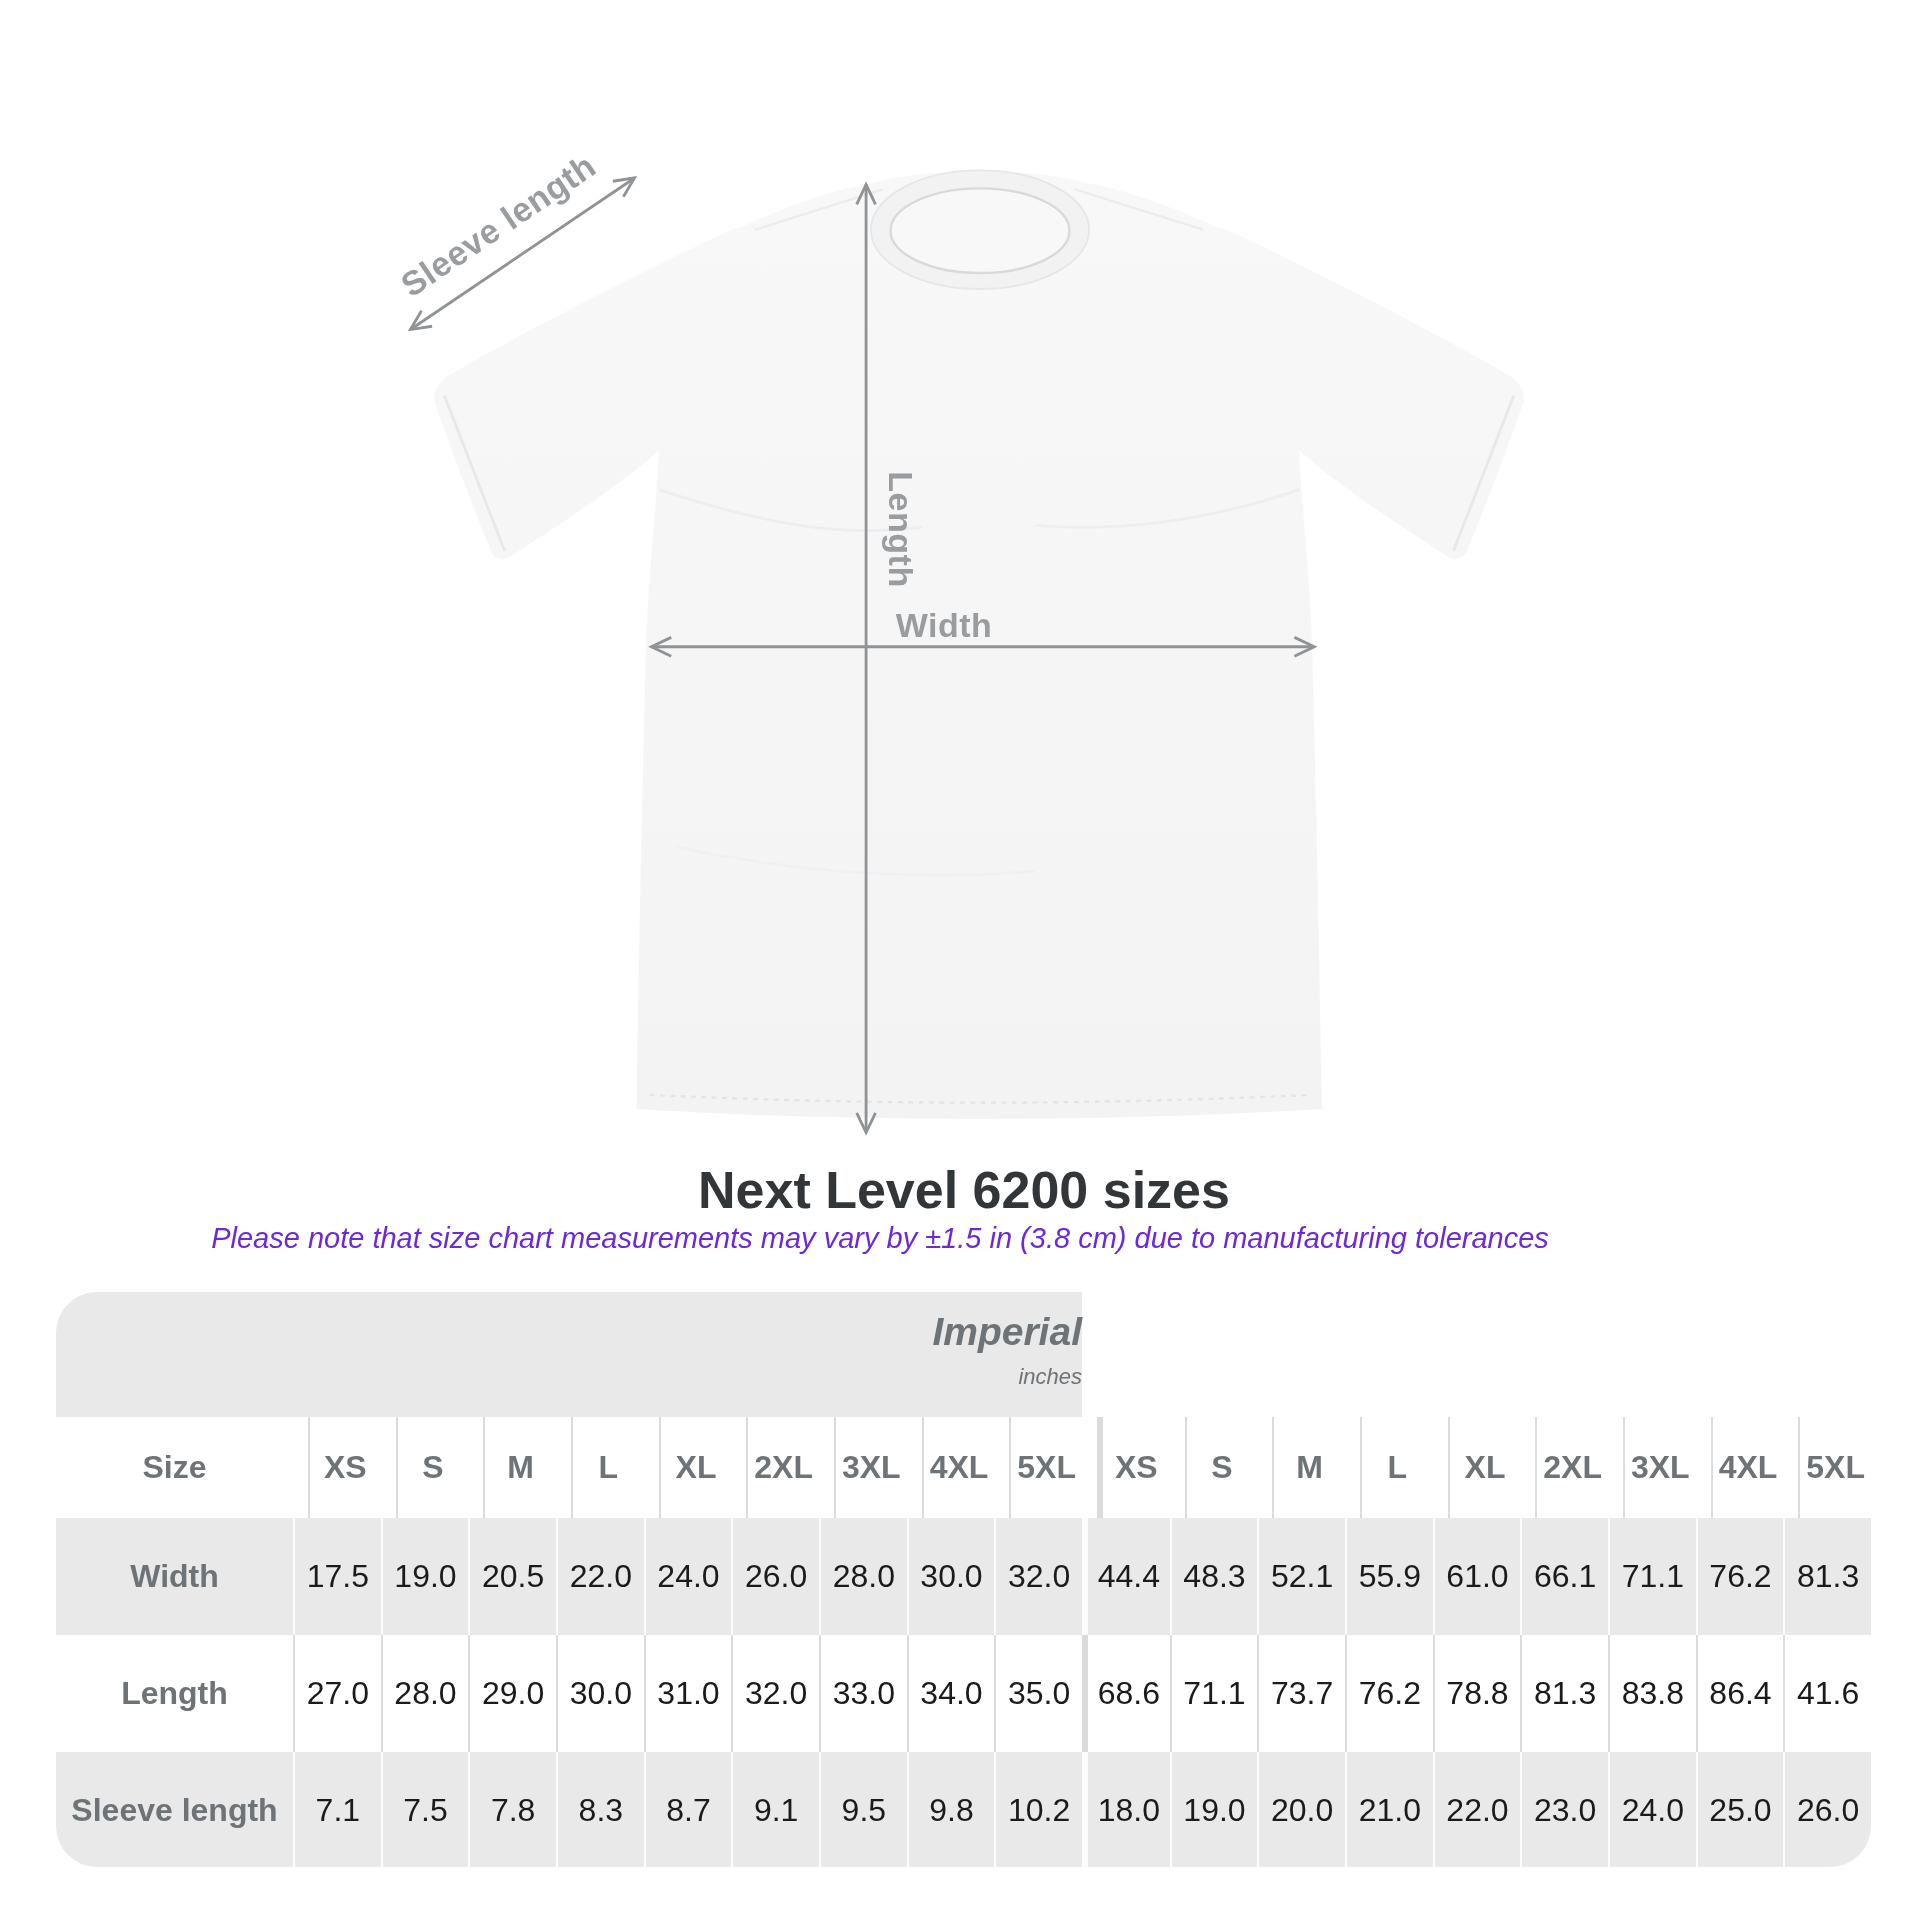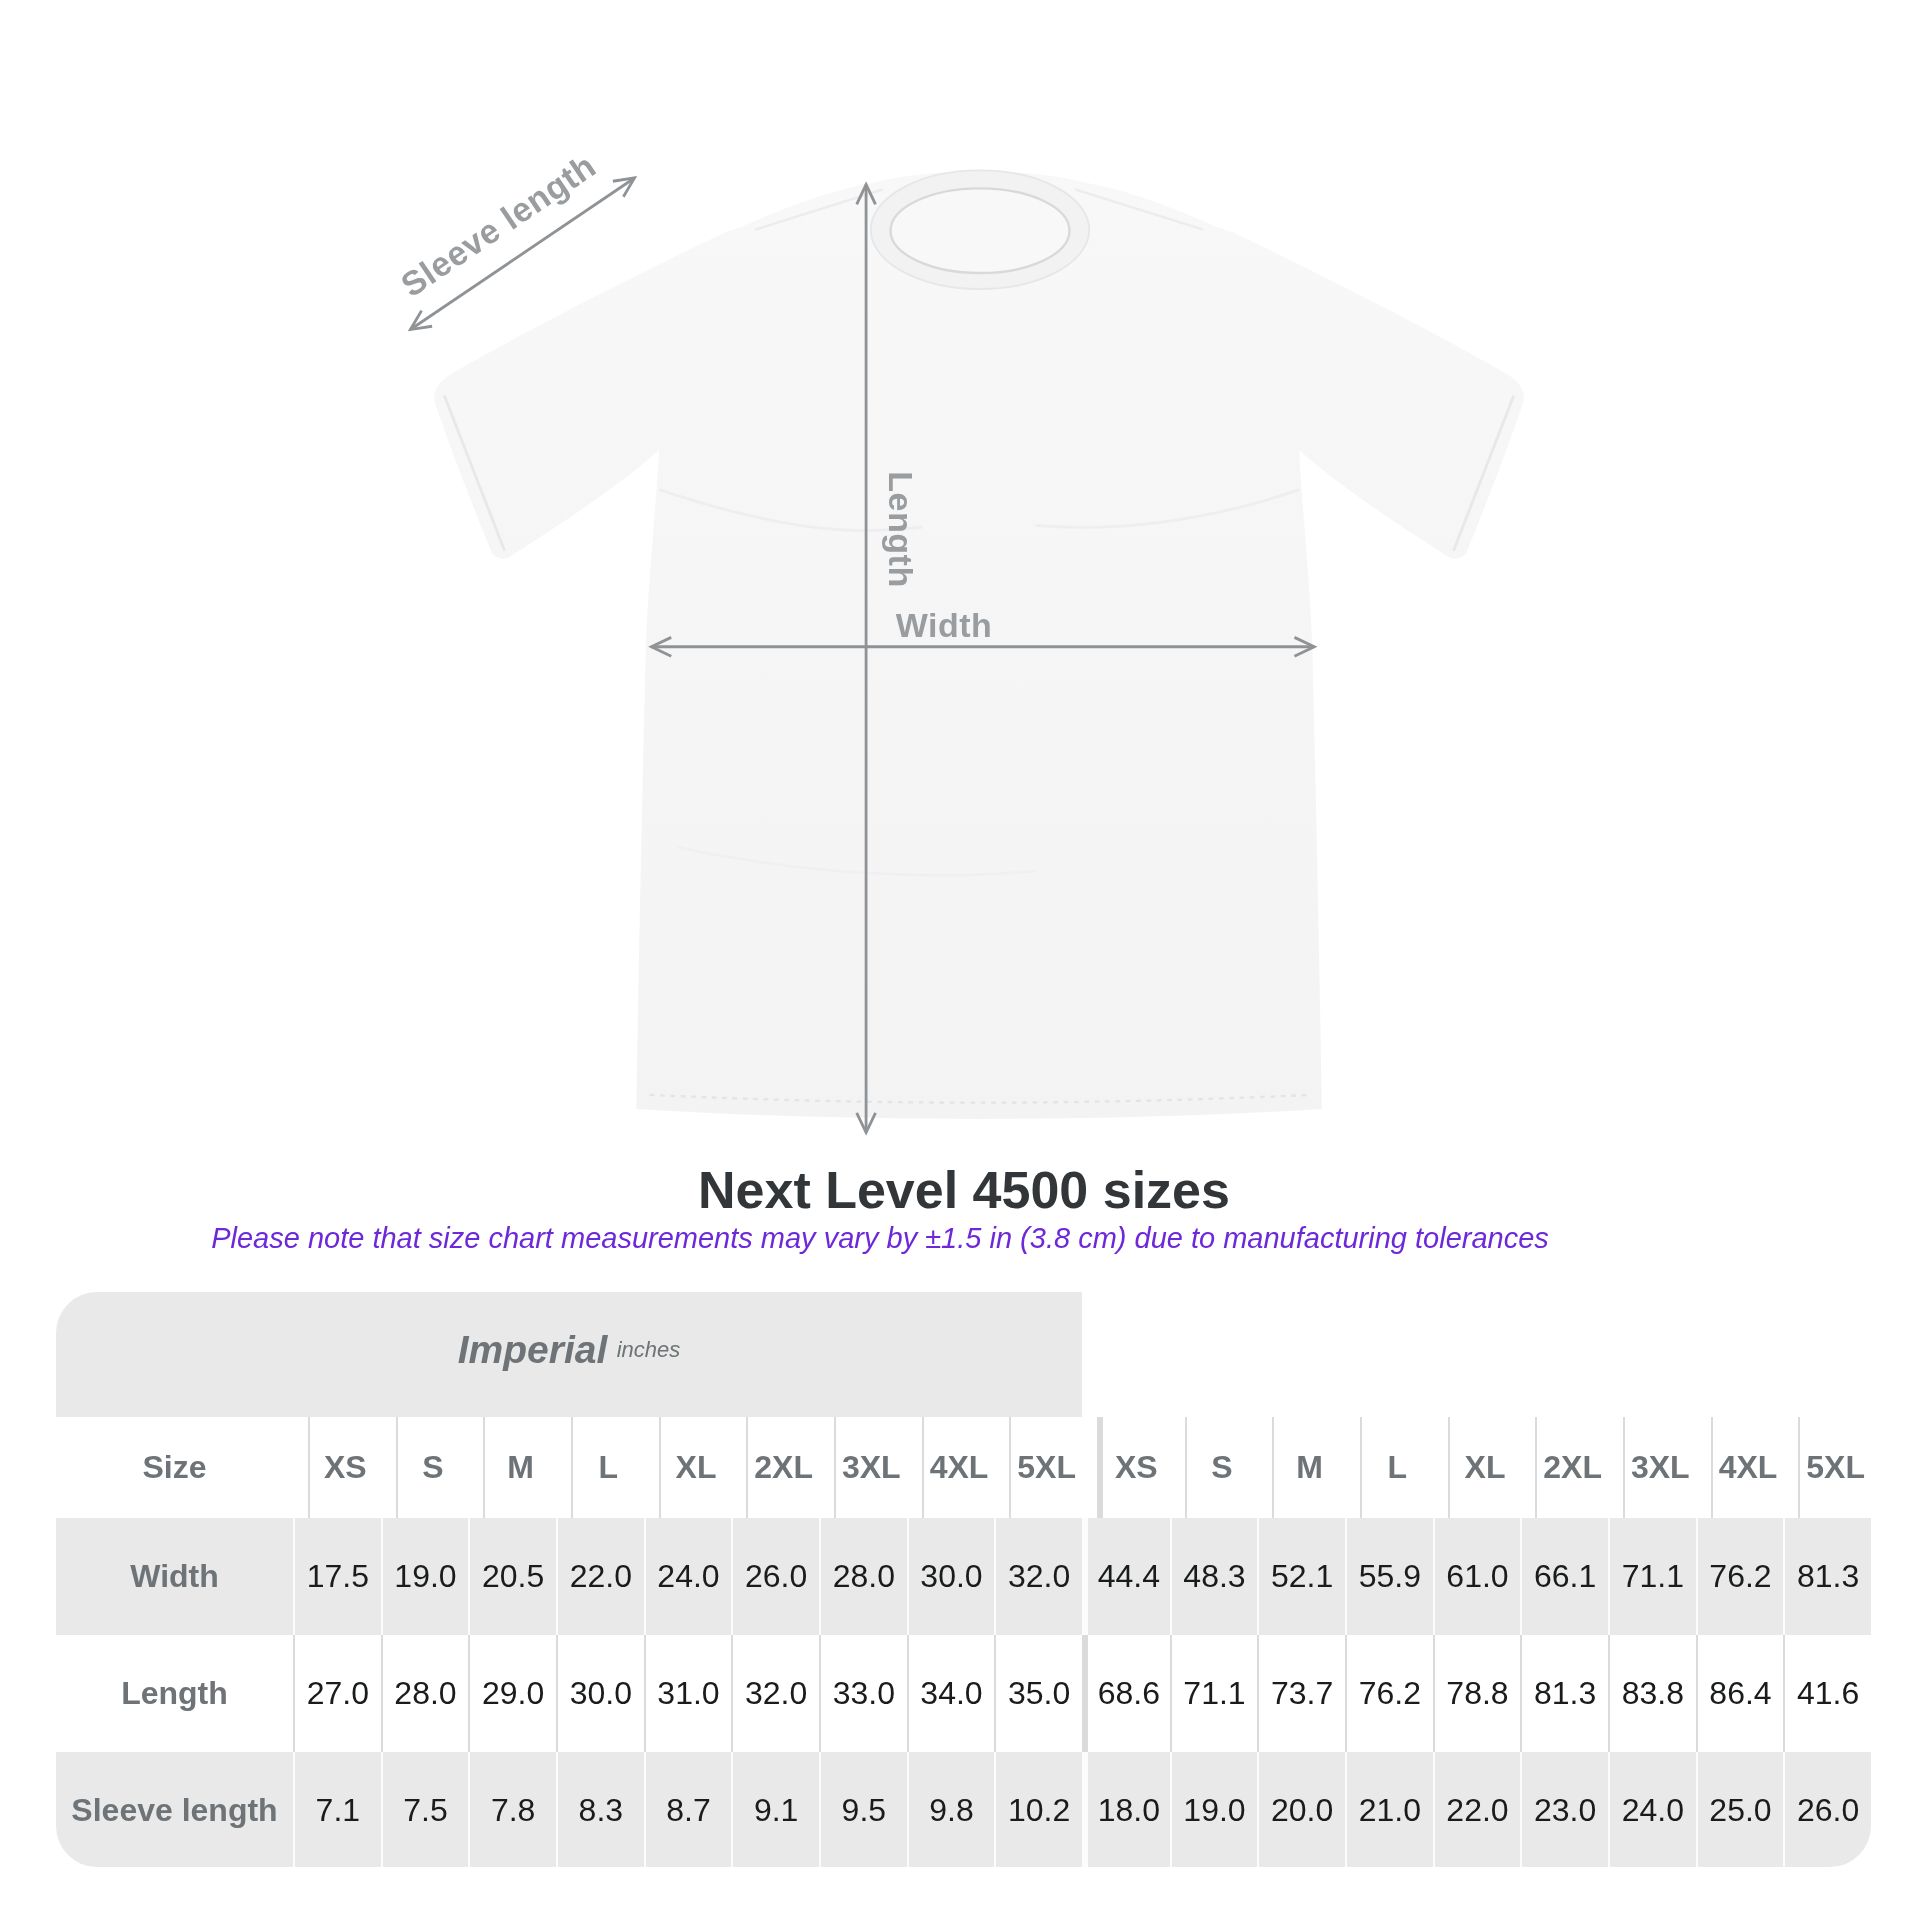--- a/index.html
+++ b/index.html
@@ -27,21 +27,21 @@
               border-radius:41px;overflow:hidden;background:#ffffff;}
   .trow{display:grid;grid-template-columns:237px repeat(18,1fr);}
   .row-band{height:125px;}
   .row-size{height:101px;gap:15px;--sep:#dadcdc;}
   .row-width{height:117px;--sep:#fcfcfd;}
   .row-length{height:117px;--sep:#dadcdc;}
   .row-sleeve{height:116px;--sep:#fcfcfd;}
   .row-gray .cell{background:#e9e9e9;}
   .row-white .cell{background:#ffffff;}
 
-  .band-cell{background:#e9e9e9;display:flex;flex-direction:row;align-items:center;
+  .band-cell{background:#e9e9e9;display:flex;flex-direction:column;align-items:flex-end;
              justify-content:center;gap:9.4px;padding-bottom:9px;}
   .band-a{grid-column:1/11;}
   .band-b{grid-column:11/20;}
   .group-name{font-size:39px;font-weight:700;font-style:italic;color:#6d7376;}
   .group-unit{font-size:22px;font-style:italic;color:#6d7376;}
 
   .cell{display:flex;align-items:center;justify-content:center;font-size:32px;}
   .cell:not(:first-child){border-left:2.8px solid var(--sep);}
   .cell.group-start{border-left-width:6.6px;}
   .cell.label,.cell.head{font-weight:700;color:#6d7376;}
@@ -106,21 +106,21 @@
         <line x1="920" y1="196" x2="920" y2="1203" marker-start="url(#ah)" marker-end="url(#ah)"></line>
         <line x1="692" y1="687" x2="1396" y2="687" marker-start="url(#ah)" marker-end="url(#ah)"></line>
       </g>
     </svg>
 
     <div class="dim-label lbl-sleeve">Sleeve length</div>
     <div class="dim-label lbl-length">Length</div>
     <div class="dim-label lbl-width">Width</div>
   </div>
 
-  <div class="title">Next Level 4500 sizes</div>
+  <div class="title">Next Level 6200 sizes</div>
   <div class="subtitle">Please note that size chart measurements may vary by ±1.5 in (3.8 cm) due to manufacturing tolerances</div>
 
   <div class="size-table">
 
     <div class="trow row-band">
       <div class="band-cell band-a">
         <div class="group-name">Imperial</div>
         <div class="group-unit">inches</div>
       </div>
     </div>

